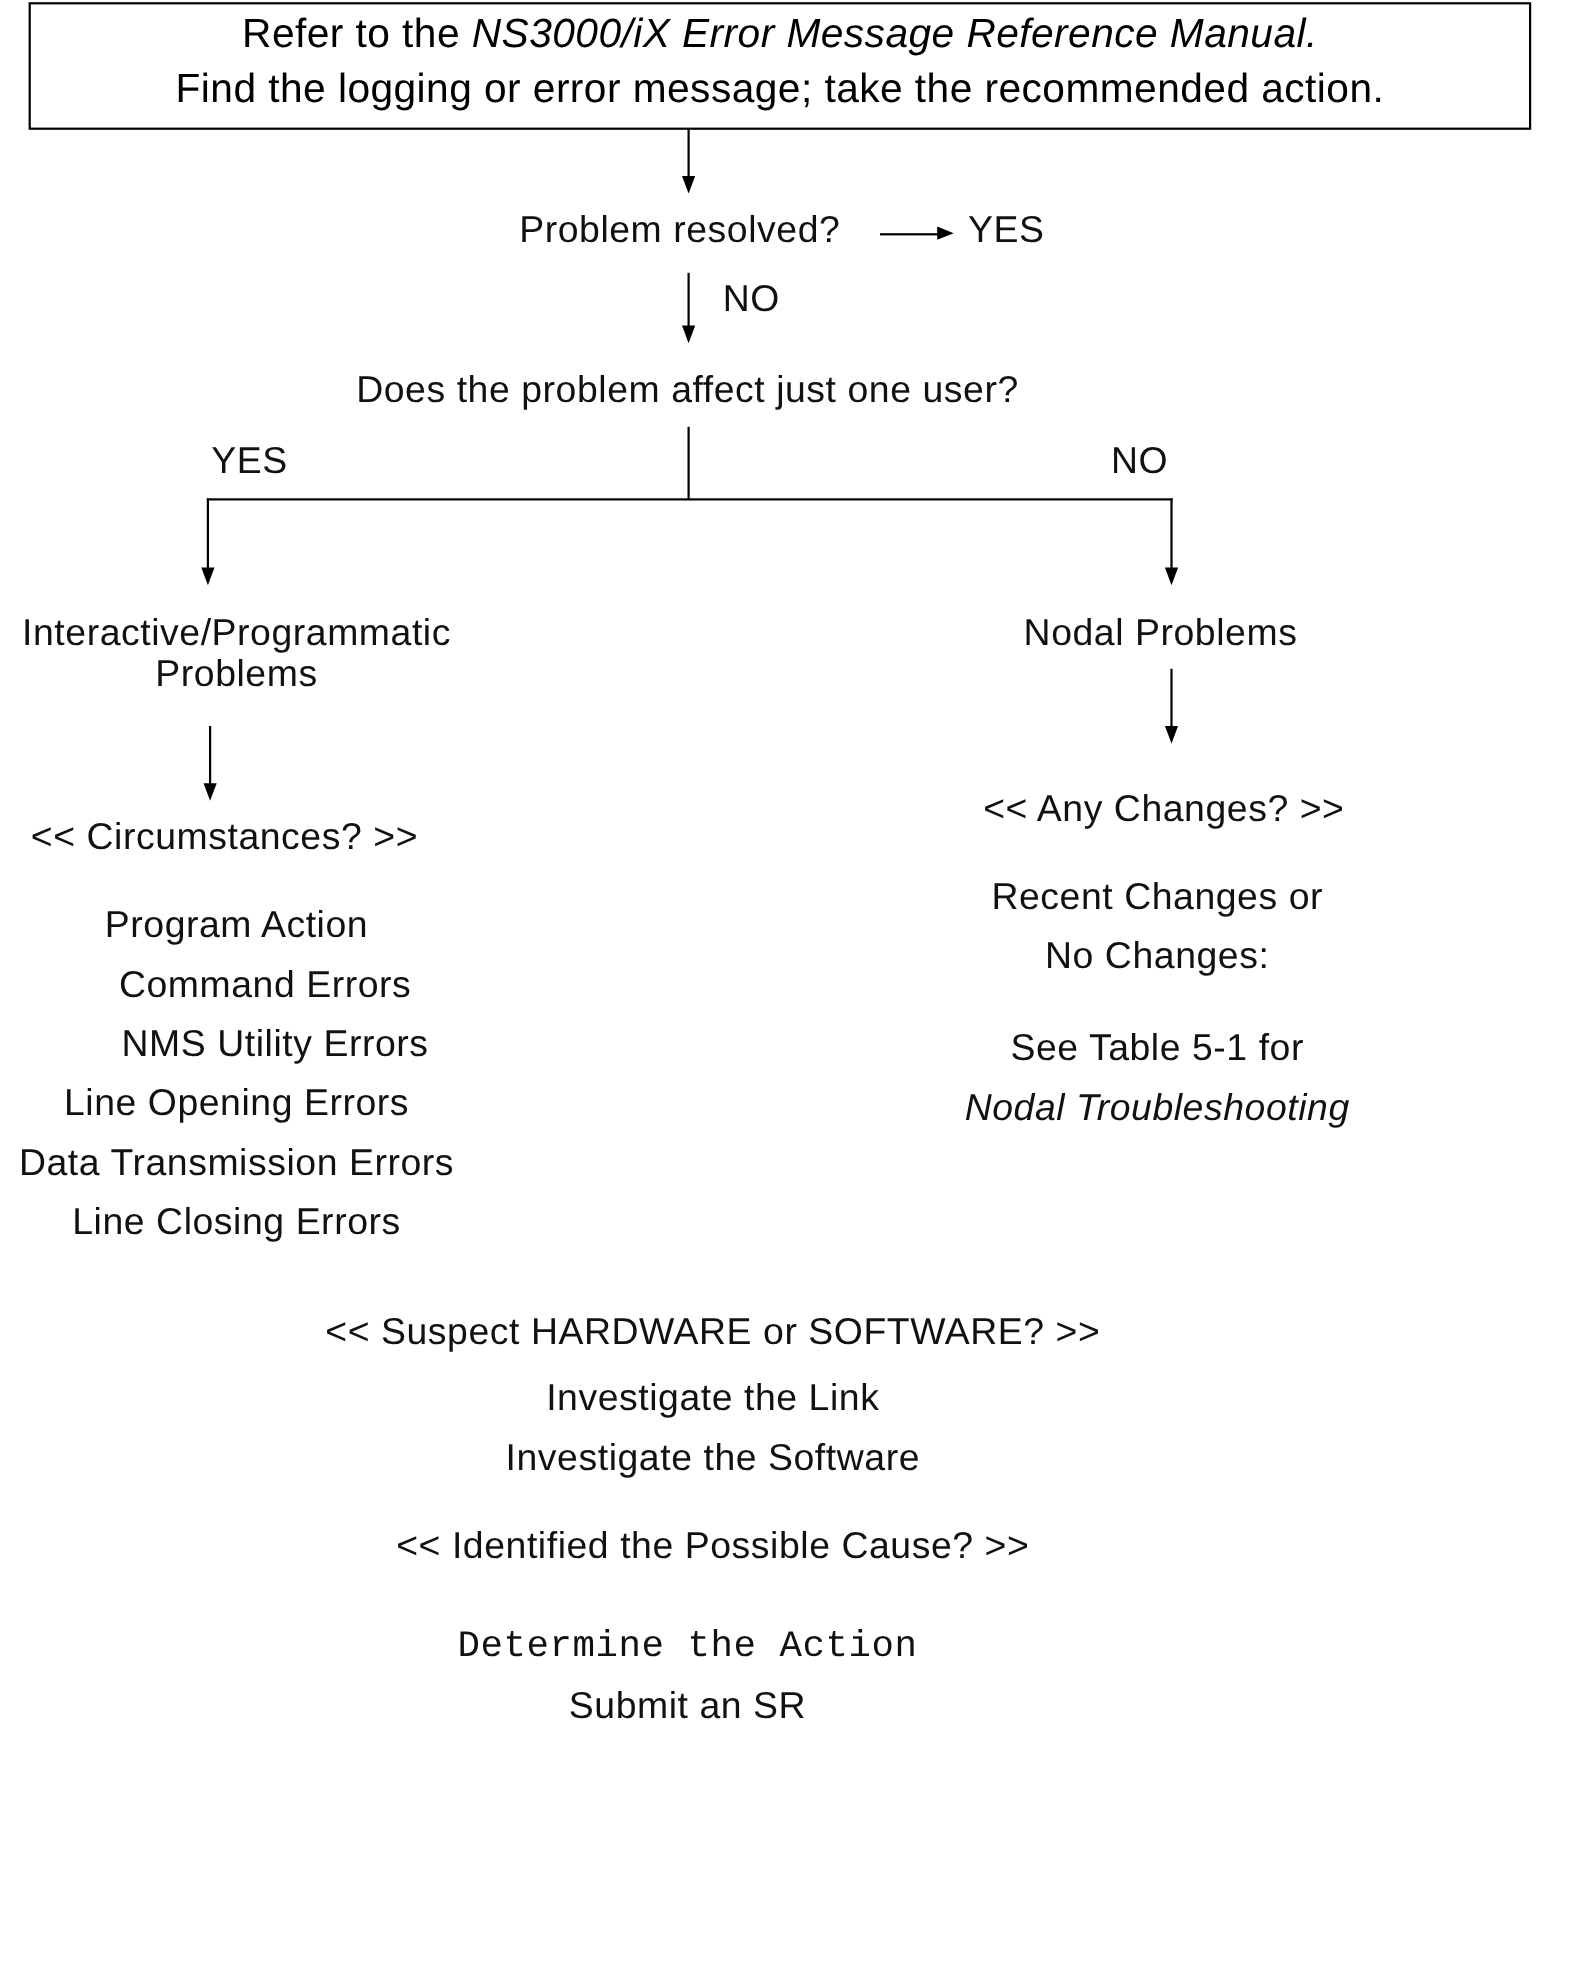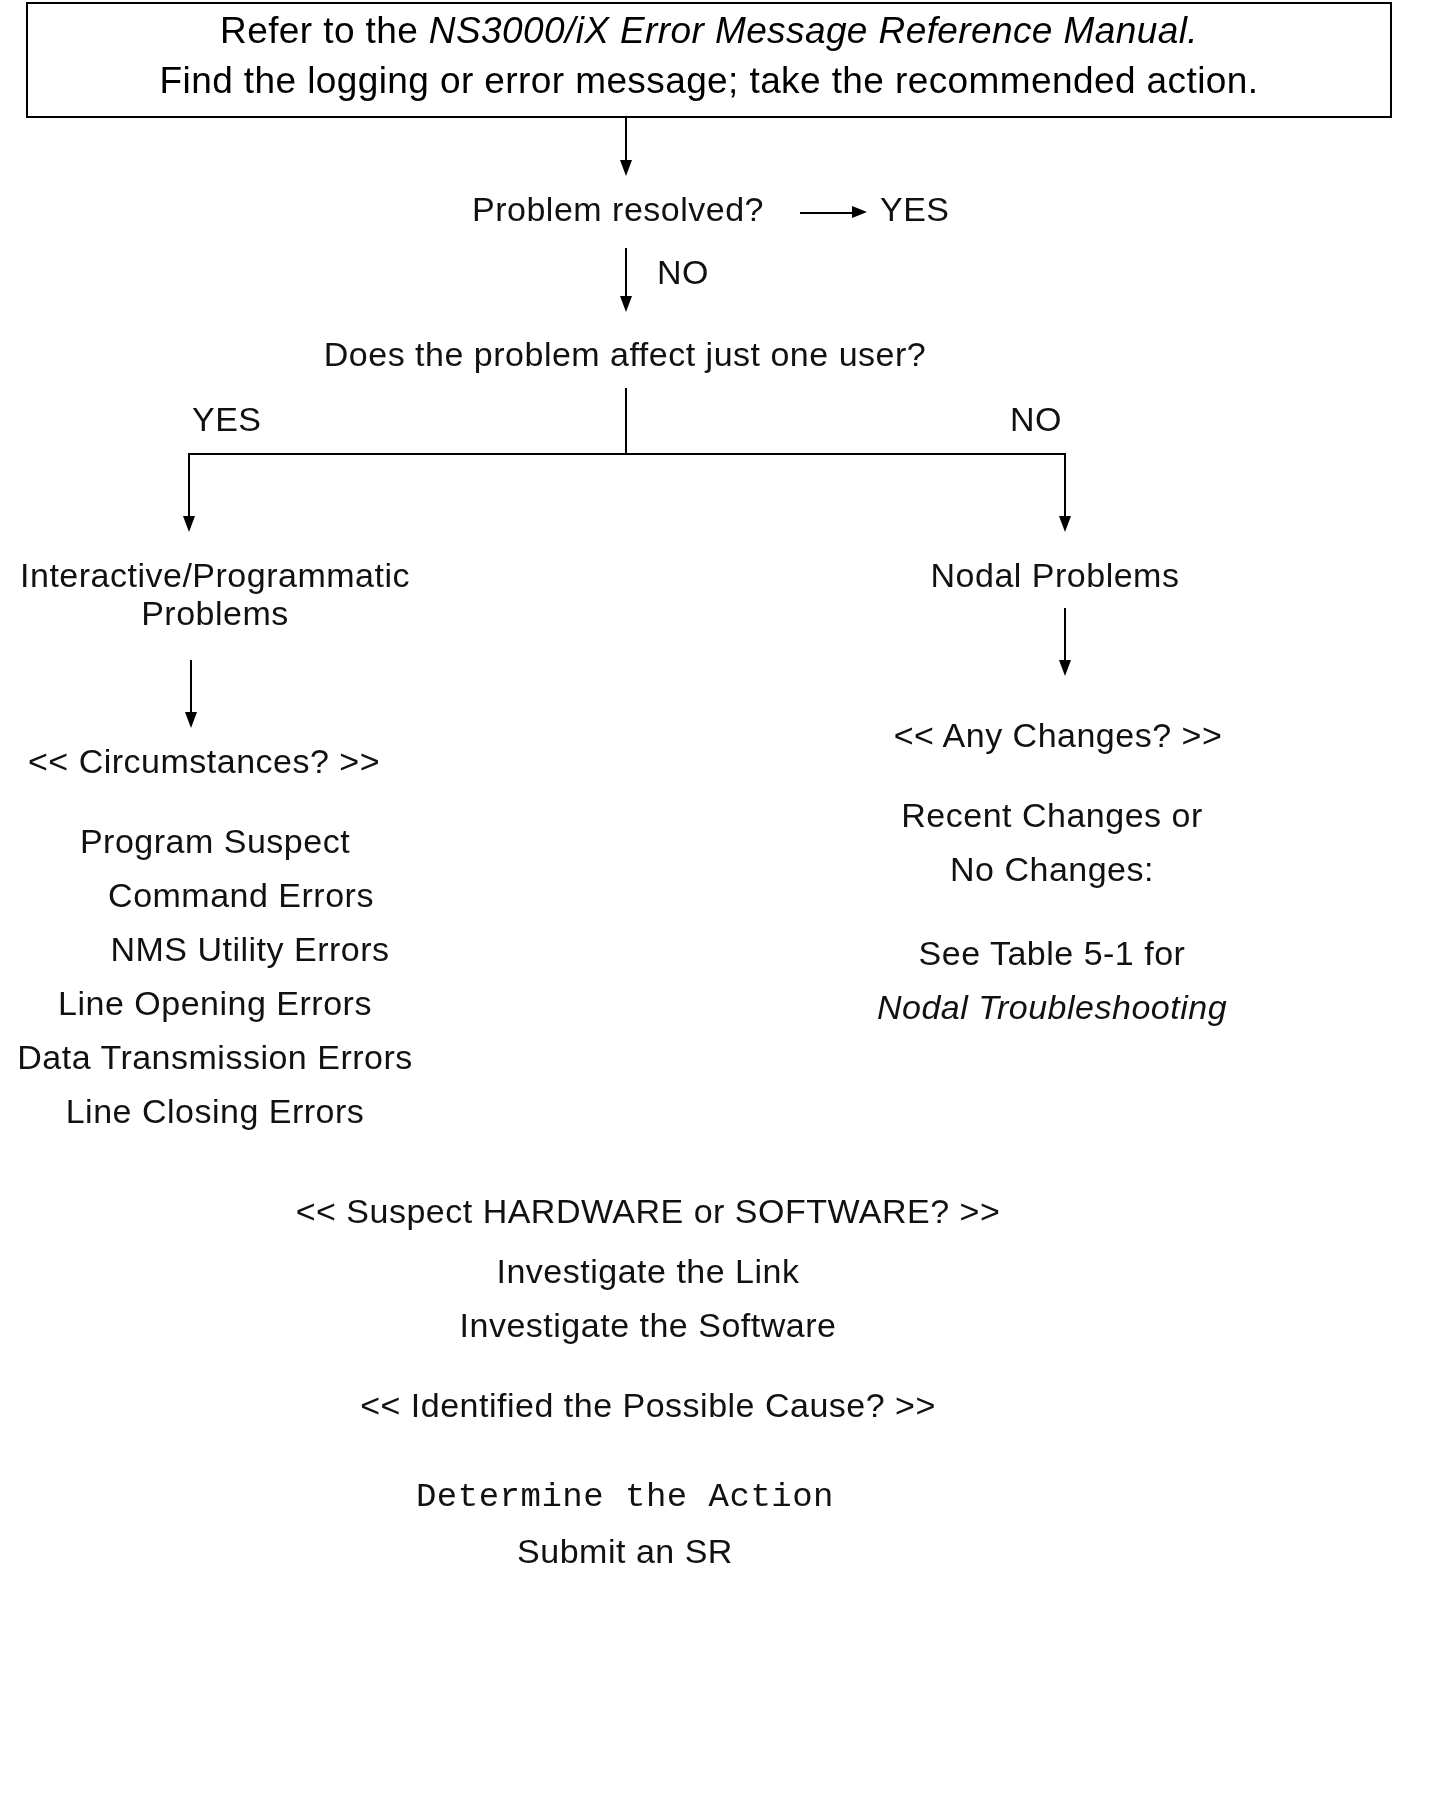--- a/index.html
+++ b/index.html
@@ -108,21 +108,21 @@
   <div class="arrowhead-down" style="left:1065px;top:516px;"></div>
 
   <div class="txt ctr" style="left:215px;top:558px;font-size:34px;">Interactive/Programmatic</div>
   <div class="txt ctr" style="left:215px;top:596px;font-size:34px;">Problems</div>
 
   <div class="vline" style="left:190px;top:660px;height:60px;"></div>
   <div class="arrowhead-down" style="left:191px;top:712px;"></div>
 
   <div class="txt ctr" style="left:204px;top:744px;font-size:34px;">&lt;&lt; Circumstances? &gt;&gt;</div>
 
-  <div class="txt ctr" style="left:215px;top:824px;font-size:34px;">Program Suspect</div>
+  <div class="txt ctr" style="left:215px;top:824px;font-size:34px;">Program Action</div>
   <div class="txt ctr" style="left:215px;top:878px;font-size:34px;margin-left:26px;">Command Errors</div>
   <div class="txt ctr" style="left:215px;top:932px;font-size:34px;margin-left:35px;">NMS Utility Errors</div>
   <div class="txt ctr" style="left:215px;top:986px;font-size:34px;">Line Opening Errors</div>
   <div class="txt ctr" style="left:215px;top:1040px;font-size:34px;">Data Transmission Errors</div>
   <div class="txt ctr" style="left:215px;top:1094px;font-size:34px;">Line Closing Errors</div>
 
   <div class="txt ctr" style="left:1055px;top:558px;font-size:34px;">Nodal Problems</div>
 
   <div class="vline" style="left:1064px;top:608px;height:60px;"></div>
   <div class="arrowhead-down" style="left:1065px;top:660px;"></div>

